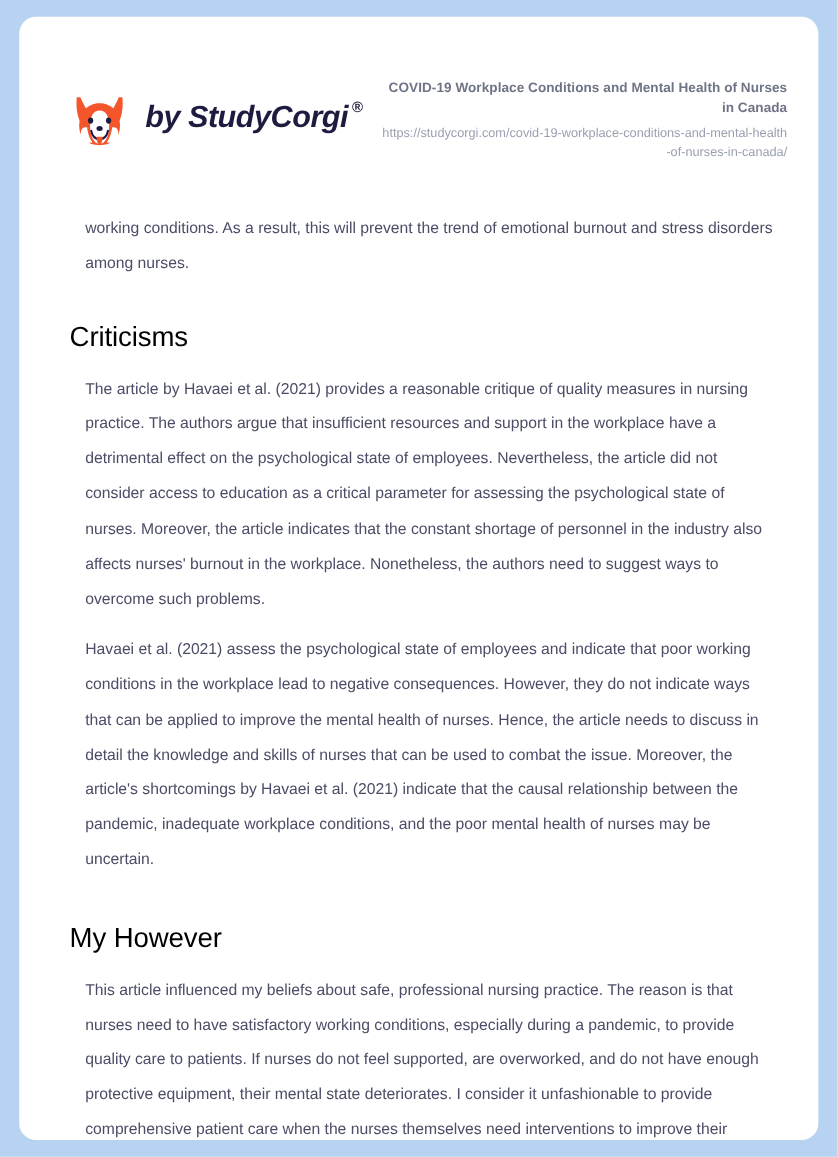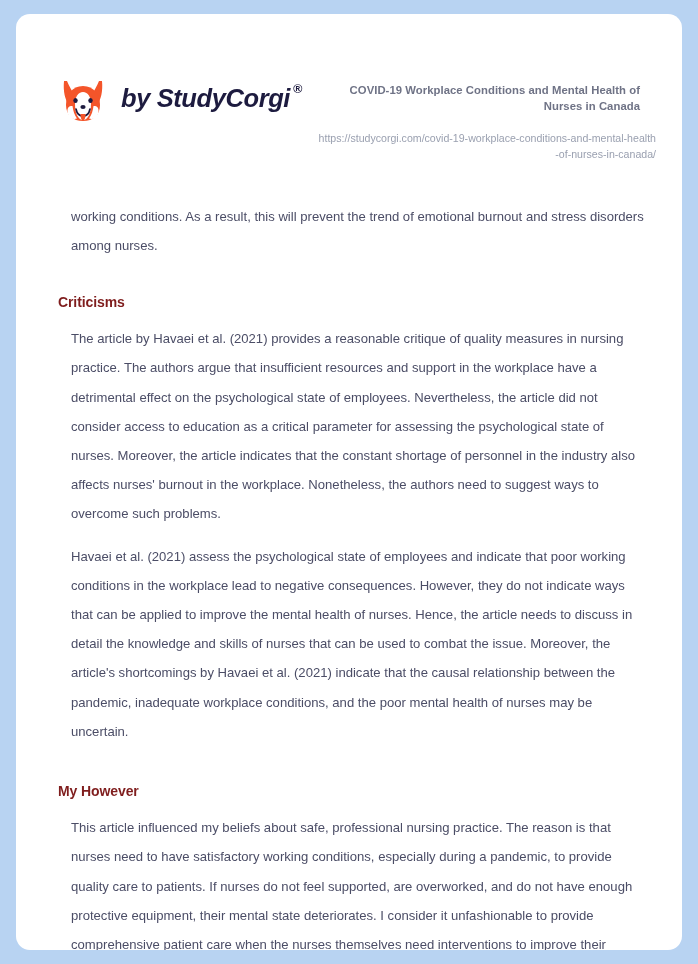--- a/index.html
+++ b/index.html
@@ -72,42 +72,42 @@
   .header-meta {
     text-align: right;
     max-width: 340px;
     padding-top: 4px;
   }
   .doc-title {
     color: #6f7386;
     font-size: 11.3px;
     font-weight: bold;
     line-height: 1.45;
-    margin: 16px;
+    margin: 0;
     letter-spacing: 0.05px;
   }
   .doc-url {
     color: #9aa0b0;
     font-size: 10.6px;
     font-weight: normal;
     line-height: 1.5;
     margin: 5px 0 0 0;
     word-break: break-all;
   }
 
   
   .page-body {
     padding: 0 22px 0 42px;
     margin-top: 39px;
   }
 
   .section-heading {
-    color: #7f1d1d;
-    font-size: 14px;
-    font-weight: bold;
+    color: #000000;
+    font-size: 23px;
+    font-weight: normal;
     line-height: 1.3;
     margin: 0;
     letter-spacing: -0.1px;
   }
   .heading-criticisms { margin-top: 33px; }
   .heading-my-values  { margin-top: 36px; }
 
   p.body-text {
     color: #4b4d66;
     font-size: 13.1px;

